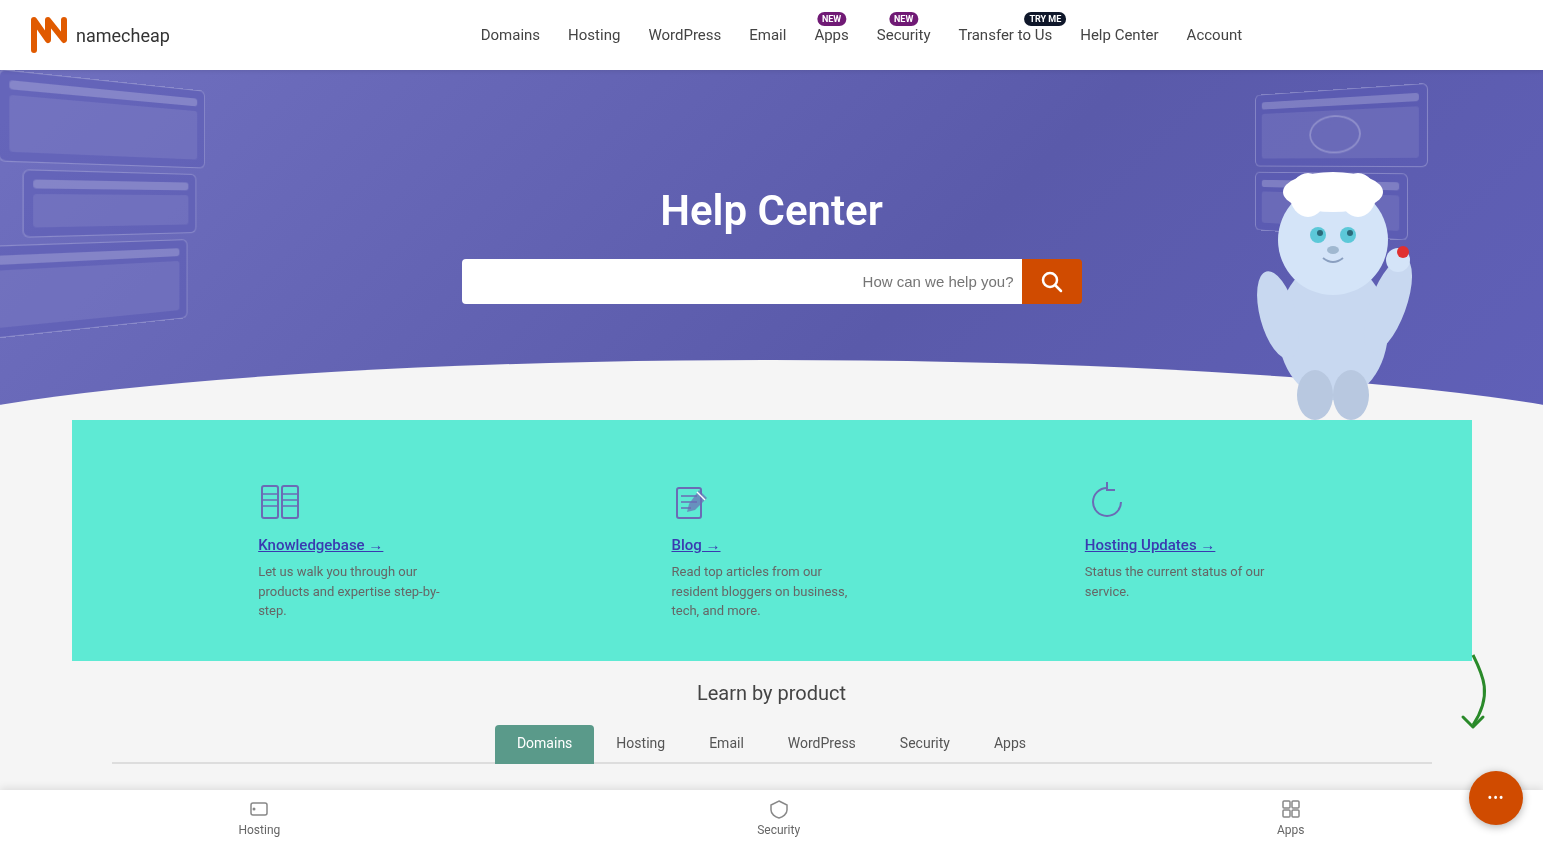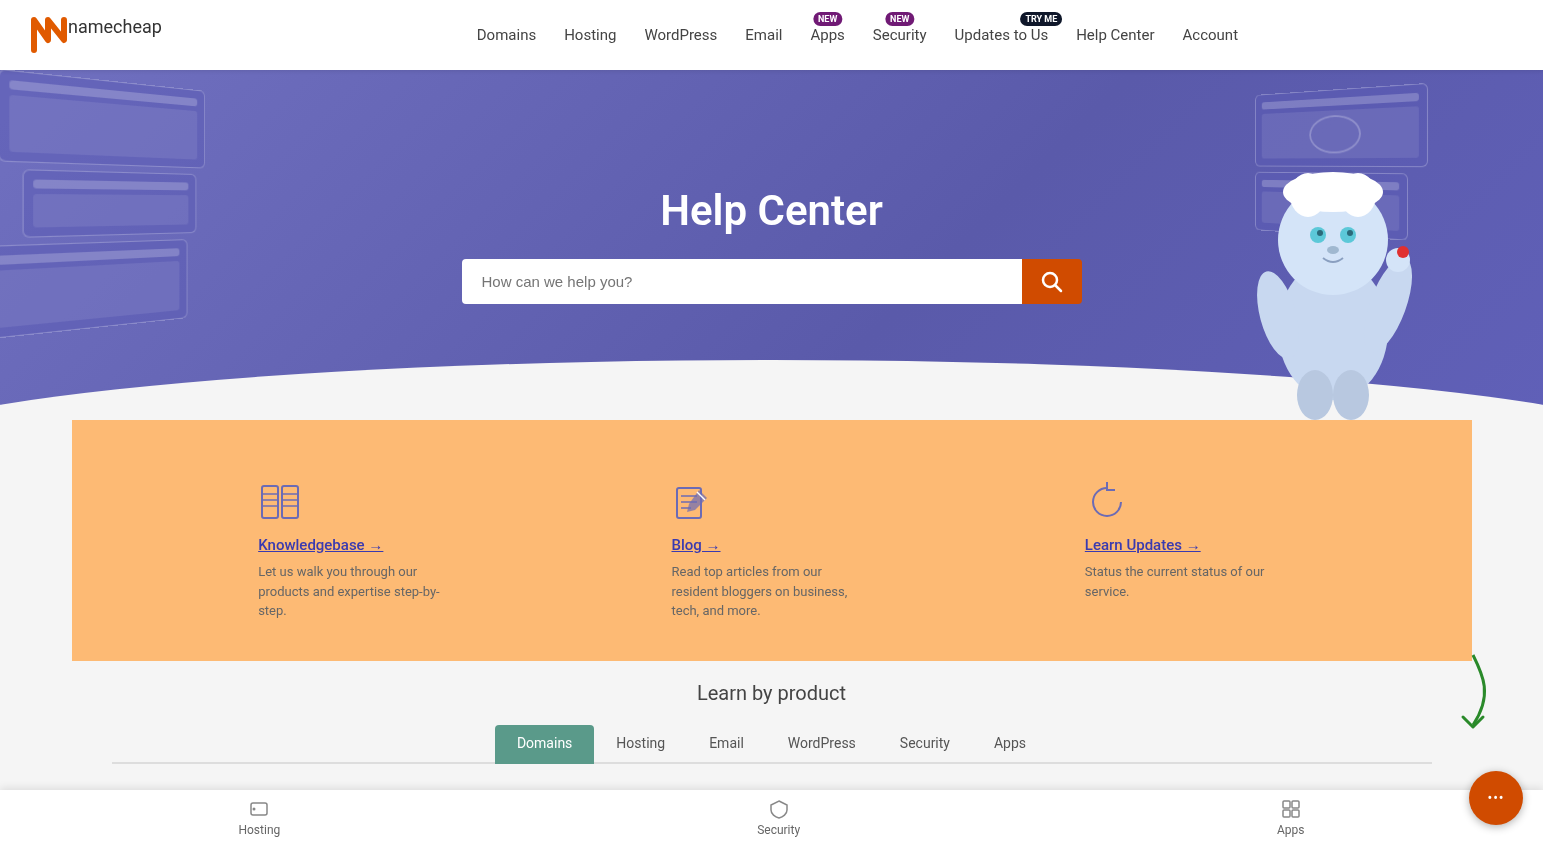--- a/index.html
+++ b/index.html
@@ -11,21 +11,22 @@
       height: 70px;
       display: flex;
       align-items: center;
       padding: 0 30px;
       box-shadow: 0 1px 4px rgba(0,0,0,0.1);
       position: relative;
       z-index: 10;
     }
     .logo {
       display: flex;
-      gap: 0;
+      align-items: center;
+      gap: 8px;
       margin-right: 40px;
       text-decoration: none;
     }
     .logo-icon {
       width: 38px;
       height: 38px;
     }
     .logo-text {
       font-size: 18px;
       color: #333;
@@ -102,26 +103,27 @@
       font-weight: 600;
       margin-bottom: 24px;
     }
     .search-bar {
       display: flex;
       width: 620px;
       max-width: 90vw;
     }
     .search-input {
       flex: 1;
-      padding: 14px 20px;
+      padding: 14px 8px;
       font-size: 15px;
       border: none;
       border-radius: 4px 0 0 4px;
       outline: none;
       color: #888;
+      text-align: right;
     }
     .search-button {
       background: #d04b00;
       border: none;
       border-radius: 0 4px 4px 0;
       width: 60px;
       cursor: pointer;
       display: flex;
       align-items: center;
       justify-content: center;
@@ -165,21 +167,21 @@
       position: absolute;
       right: 120px;
       bottom: 20px;
       z-index: 3;
       width: 180px;
       height: 260px;
     }
 
     
     .links-section {
-      background: #fdba74;
+      background: #5eead4;
       padding: 60px 80px 40px;
       display: flex;
       justify-content: space-around;
       align-items: flex-start;
       max-width: 1400px;
       margin: 0 auto;
     }
     .link-card {
       display: flex;
       flex-direction: column;
@@ -319,21 +321,21 @@
     <a class="nav-item">
       <span class="badge badge-new">NEW</span>
       <span>Apps</span>
     </a>
     <a class="nav-item">
       <span class="badge badge-new">NEW</span>
       <span>Security</span>
     </a>
     <a class="nav-item">
       <span class="badge badge-tryme">TRY ME</span>
-      <span>Updates to Us</span>
+      <span>Transfer to Us</span>
     </a>
     <a class="nav-item">
       <span>Help Center</span>
     </a>
     <a class="nav-item">
       <span>Account</span>
     </a>
   </nav>
 </header>
 
@@ -455,21 +457,21 @@
   </div>
 
 
   <div class="link-card">
     <div class="link-icon">
       <svg viewBox="0 0 44 44" fill="none" xmlns="http://www.w3.org/2000/svg">
         <path d="M36 22 A14 14 0 1 1 22 8" stroke="#6b6bb5" stroke-width="2" fill="none"></path>
         <polyline points="22,2 22,10 30,10" stroke="#6b6bb5" stroke-width="2" fill="none"></polyline>
       </svg>
     </div>
-    <span class="link-title">Learn Updates →</span>
+    <span class="link-title">Hosting Updates →</span>
     <span class="link-desc">Status the current status of our service.</span>
   </div>
 
 </section>
 
 <section class="learn-section">
   <h2 class="learn-title">Learn by product</h2>
   <div class="product-tabs">
     <div class="product-tab active">Domains</div>
     <div class="product-tab">Hosting</div>

